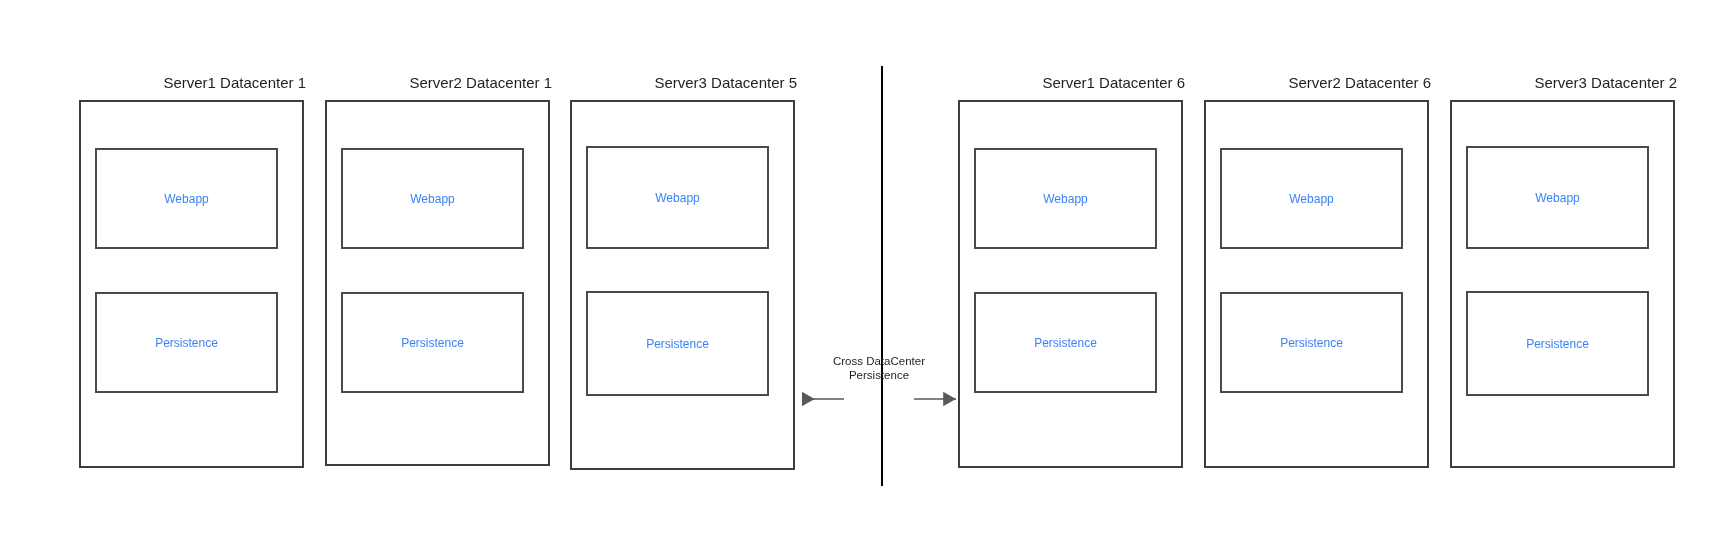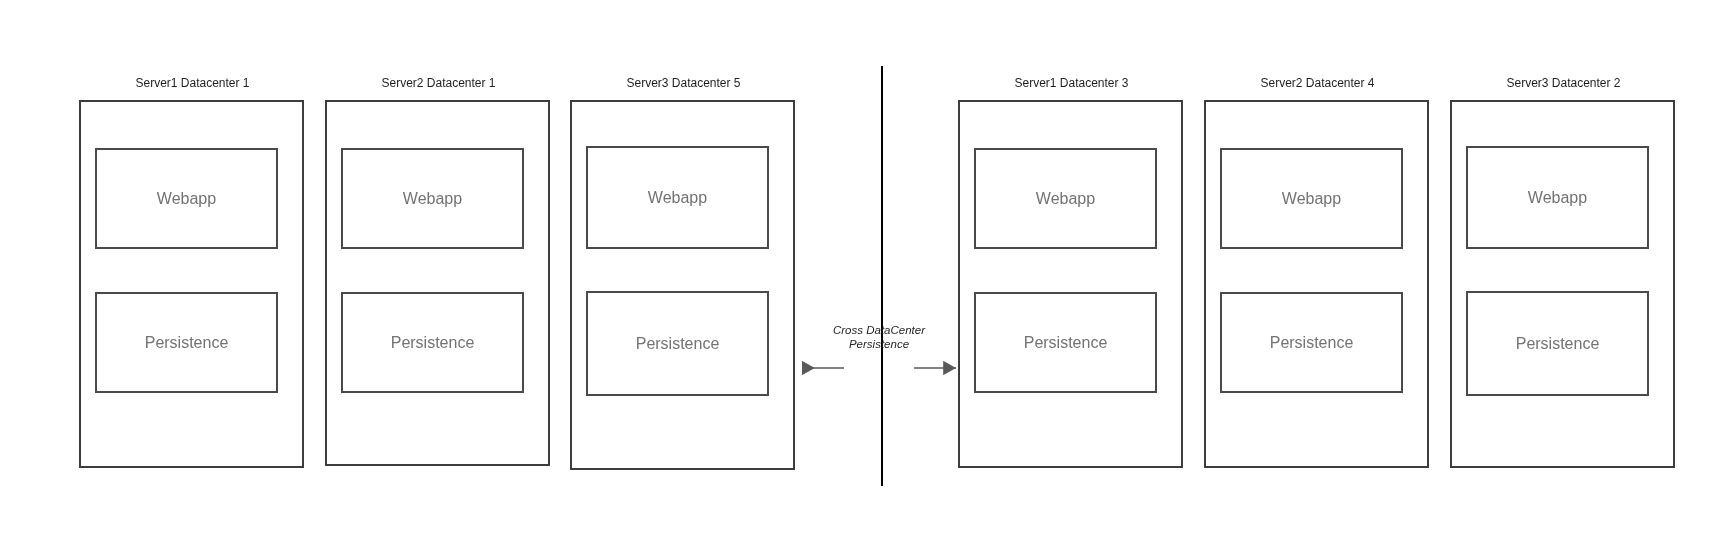--- a/index.html
+++ b/index.html
@@ -24,22 +24,22 @@
   
   .server-col {
     position: absolute;
     width: 227px;
   }
   .server-label {
     position: absolute;
     top: 0;
     left: 0;
     width: 227px;
-    text-align: center;
-    font-size: 12px;
+    text-align: right;
+    font-size: 15px;
     line-height: 18px;
     color: #1f1f1f;
     white-space: nowrap;
   }
   .server-box {
     position: absolute;
     top: 26px;
     left: 0;
     width: 225px;
     height: 368px;
@@ -55,23 +55,23 @@
     border: 2px solid #4a4a4a;
     background: #ffffff;
     box-sizing: border-box;
     display: flex;
     align-items: center;
     justify-content: center;
   }
   .inner-box.webapp { top: 46px; }
   .inner-box.persistence { top: 190px; }
   .inner-label {
-    font-size: 16px;
+    font-size: 12px;
     line-height: 14px;
-    color: #737373;
+    color: #3b82f6;
     white-space: nowrap;
   }
 
   
   .col-dc1-s2 .server-box { height: 366px; }
   .col-dc1-s3 .server-box { height: 370px; }
   .col-dc1-s3 .inner-box.webapp { top: 44px; height: 103px; }
   .col-dc1-s3 .inner-box.persistence { top: 189px; height: 105px; }
   .col-dc2-s3 .inner-box.webapp { top: 44px; height: 103px; }
   .col-dc2-s3 .inner-box.persistence { top: 189px; height: 105px; }
@@ -82,25 +82,24 @@
     top: 66px;
     left: 881px;
     width: 2px;
     height: 420px;
     background: #000000;
   }
 
   
   #replication {
     position: absolute;
-    top: 316px;
+    top: 347px;
     left: 796px;
     width: 166px;
     height: 70px;
-    font-style: italic;
   }
   #replication svg { display: block; }
   #repl-label {
     position: absolute;
     top: 7px;
     left: 0;
     width: 166px;
     text-align: center;
     font-size: 11.5px;
     line-height: 14px;
@@ -164,33 +163,33 @@
       <line x1="48" y1="52" x2="6" y2="52" stroke="#595959" stroke-width="1.6" marker-end="url(#arrL)"></line>
       <line x1="118" y1="52" x2="160" y2="52" stroke="#595959" stroke-width="1.6" marker-end="url(#arrR)"></line>
     </svg>
     <div id="repl-label">
       <div>Cross DataCenter</div>
       <div>Persistence</div>
     </div>
   </div>
 
   <div class="server-col col-dc2-s1" style="left:958px; top:74px;">
-    <div class="server-label">Server1 Datacenter 3</div>
+    <div class="server-label">Server1 Datacenter 6</div>
     <div class="server-box">
       <div class="inner-box webapp">
         <span class="inner-label">Webapp</span>
       </div>
       <div class="inner-box persistence">
         <span class="inner-label">Persistence</span>
       </div>
     </div>
   </div>
 
   <div class="server-col col-dc2-s2" style="left:1204px; top:74px;">
-    <div class="server-label">Server2 Datacenter 4</div>
+    <div class="server-label">Server2 Datacenter 6</div>
     <div class="server-box">
       <div class="inner-box webapp">
         <span class="inner-label">Webapp</span>
       </div>
       <div class="inner-box persistence">
         <span class="inner-label">Persistence</span>
       </div>
     </div>
   </div>
 

